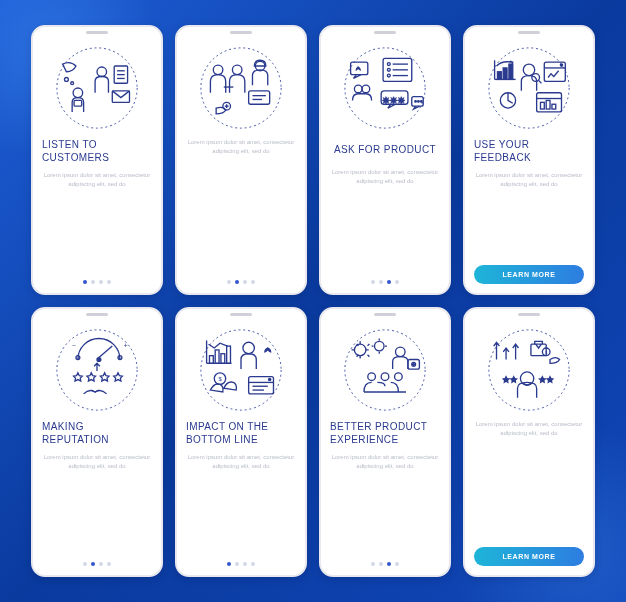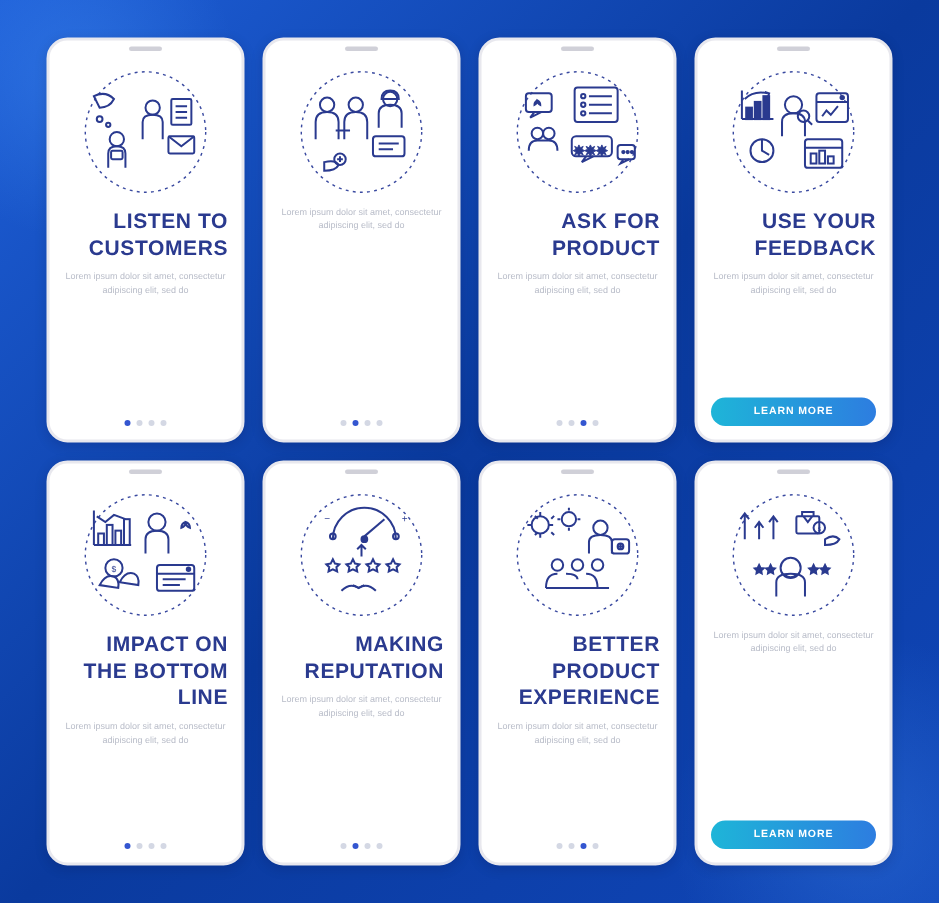--- a/index.html
+++ b/index.html
@@ -65,24 +65,24 @@
     width: 96px;
     height: 86px;
     display: flex;
     align-items: center;
     justify-content: center;
     position: relative;
     margin-top: 6px;
   }
   .icon-area svg { width: 96px; height: 86px; }
   .title {
-    font-size: 14px;
-    font-weight: 700;
+    font-size: 10px;
+    font-weight: 400;
     letter-spacing: 0.4px;
-    text-align: right;
+    text-align: left;
     color: #2a3a8f;
     line-height: 1.25;
     margin-top: 8px;
     min-height: 22px;
     display: flex;
     align-items: center;
     justify-content: center;
   }
   .body-text {
     font-size: 6px;
@@ -256,20 +256,50 @@
   </div>
 
 </div>
 
 <div class="row">
 
   <div class="phone">
     <div class="icon-area">
       <svg viewBox="0 0 100 90" fill="none" stroke="#2a3a8f" stroke-width="1.4">
         <circle cx="50" cy="45" r="42" stroke="#3a4aa0" stroke-dasharray="2 3" stroke-width="1"></circle>
+        <path d="M30 34 a22 22 0 0 1 44 0"></path>
+        <line x1="52" y1="32" x2="66" y2="20"></line>
+          <circle cx="52" cy="34" r="2" fill="#2a3a8f"></circle>
+        <circle cx="30" cy="32" r="2"></circle>
+          <circle cx="74" cy="32" r="2"></circle>
+        <text x="24" y="22" font-size="7" fill="#2a3a8f" stroke="none">−</text>
+        <text x="78" y="22" font-size="7" fill="#2a3a8f" stroke="none">+</text>
+        <path d="M30 48 l1.5 3 3 .5-2 2 .5 3-3-1.5-3 1.5.5-3-2-2 3-.5z"></path>
+        <path d="M44 48 l1.5 3 3 .5-2 2 .5 3-3-1.5-3 1.5.5-3-2-2 3-.5z"></path>
+        <path d="M58 48 l1.5 3 3 .5-2 2 .5 3-3-1.5-3 1.5.5-3-2-2 3-.5z"></path>
+        <path d="M72 48 l1.5 3 3 .5-2 2 .5 3-3-1.5-3 1.5.5-3-2-2 3-.5z"></path>
+        <path d="M36 70 q6 -6 12 -2 q6 -4 12 2"></path>
+          <path d="M44 66 l4 2 l4 -2"></path>
+        <path d="M50 46 v-8 m-3 3 l3 -3 l3 3"></path>
+      </svg>
+    </div>
+    <div class="title">MAKING REPUTATION</div>
+    <div class="body-text">Lorem ipsum dolor sit amet, consectetur adipiscing elit, sed do</div>
+    <div class="dots">
+      <span class="dot"></span>
+        <span class="dot active"></span>
+        <span class="dot"></span>
+        <span class="dot"></span>
+    </div>
+  </div>
+
+  <div class="phone">
+    <div class="icon-area">
+      <svg viewBox="0 0 100 90" fill="none" stroke="#2a3a8f" stroke-width="1.4">
+        <circle cx="50" cy="45" r="42" stroke="#3a4aa0" stroke-dasharray="2 3" stroke-width="1"></circle>
         <line x1="14" y1="38" x2="14" y2="14"></line>
           <line x1="14" y1="38" x2="40" y2="38"></line>
         <rect x="17" y="30" width="4" height="8"></rect>
           <rect x="23" y="24" width="4" height="14"></rect>
           <rect x="29" y="28" width="4" height="10"></rect>
           <rect x="35" y="20" width="4" height="18"></rect>
         <path d="M16 18 l6 4 l6 -5 l8 3"></path>
         <circle cx="58" cy="22" r="6"></circle>
           <path d="M50 44 v-10 q0 -6 8 -6 q8 0 8 6 v10"></path>
         <path d="M78 22 q-3 1 -3 4 q3 -1 3 -4 q3 1 3 4 q-3 -1 -3 -4"></path>
@@ -291,50 +321,20 @@
         <span class="dot"></span>
         <span class="dot"></span>
         <span class="dot"></span>
     </div>
   </div>
 
   <div class="phone">
     <div class="icon-area">
       <svg viewBox="0 0 100 90" fill="none" stroke="#2a3a8f" stroke-width="1.4">
         <circle cx="50" cy="45" r="42" stroke="#3a4aa0" stroke-dasharray="2 3" stroke-width="1"></circle>
-        <path d="M30 34 a22 22 0 0 1 44 0"></path>
-        <line x1="52" y1="32" x2="66" y2="20"></line>
-          <circle cx="52" cy="34" r="2" fill="#2a3a8f"></circle>
-        <circle cx="30" cy="32" r="2"></circle>
-          <circle cx="74" cy="32" r="2"></circle>
-        <text x="24" y="22" font-size="7" fill="#2a3a8f" stroke="none">−</text>
-        <text x="78" y="22" font-size="7" fill="#2a3a8f" stroke="none">+</text>
-        <path d="M30 48 l1.5 3 3 .5-2 2 .5 3-3-1.5-3 1.5.5-3-2-2 3-.5z"></path>
-        <path d="M44 48 l1.5 3 3 .5-2 2 .5 3-3-1.5-3 1.5.5-3-2-2 3-.5z"></path>
-        <path d="M58 48 l1.5 3 3 .5-2 2 .5 3-3-1.5-3 1.5.5-3-2-2 3-.5z"></path>
-        <path d="M72 48 l1.5 3 3 .5-2 2 .5 3-3-1.5-3 1.5.5-3-2-2 3-.5z"></path>
-        <path d="M36 70 q6 -6 12 -2 q6 -4 12 2"></path>
-          <path d="M44 66 l4 2 l4 -2"></path>
-        <path d="M50 46 v-8 m-3 3 l3 -3 l3 3"></path>
-      </svg>
-    </div>
-    <div class="title">MAKING REPUTATION</div>
-    <div class="body-text">Lorem ipsum dolor sit amet, consectetur adipiscing elit, sed do</div>
-    <div class="dots">
-      <span class="dot"></span>
-        <span class="dot active"></span>
-        <span class="dot"></span>
-        <span class="dot"></span>
-    </div>
-  </div>
-
-  <div class="phone">
-    <div class="icon-area">
-      <svg viewBox="0 0 100 90" fill="none" stroke="#2a3a8f" stroke-width="1.4">
-        <circle cx="50" cy="45" r="42" stroke="#3a4aa0" stroke-dasharray="2 3" stroke-width="1"></circle>
         <circle cx="24" cy="24" r="6"></circle>
           <path d="M24 15 v3 m0 12 v3 m-9 -9 h3 m12 0 h3 m-12.7 -6.3 l2 2 m9.4 9.4 l2 2 m0 -13.4 l-2 2 m-9.4 9.4 l-2 2"></path>
         <circle cx="44" cy="20" r="5"></circle>
           <path d="M44 12 v2 m0 12 v2 m-8 -8 h2 m12 0 h2"></path>
         <circle cx="66" cy="26" r="5"></circle>
           <path d="M58 44 v-8 q0 -5 8 -5 q8 0 8 5 v8"></path>
         <rect x="74" y="34" width="12" height="10" rx="2"></rect>
           <circle cx="80" cy="39" r="2"></circle>
           <line x1="80" y1="37" x2="80" y2="41"></line>
           <line x1="78" y1="39" x2="82" y2="39"></line>

